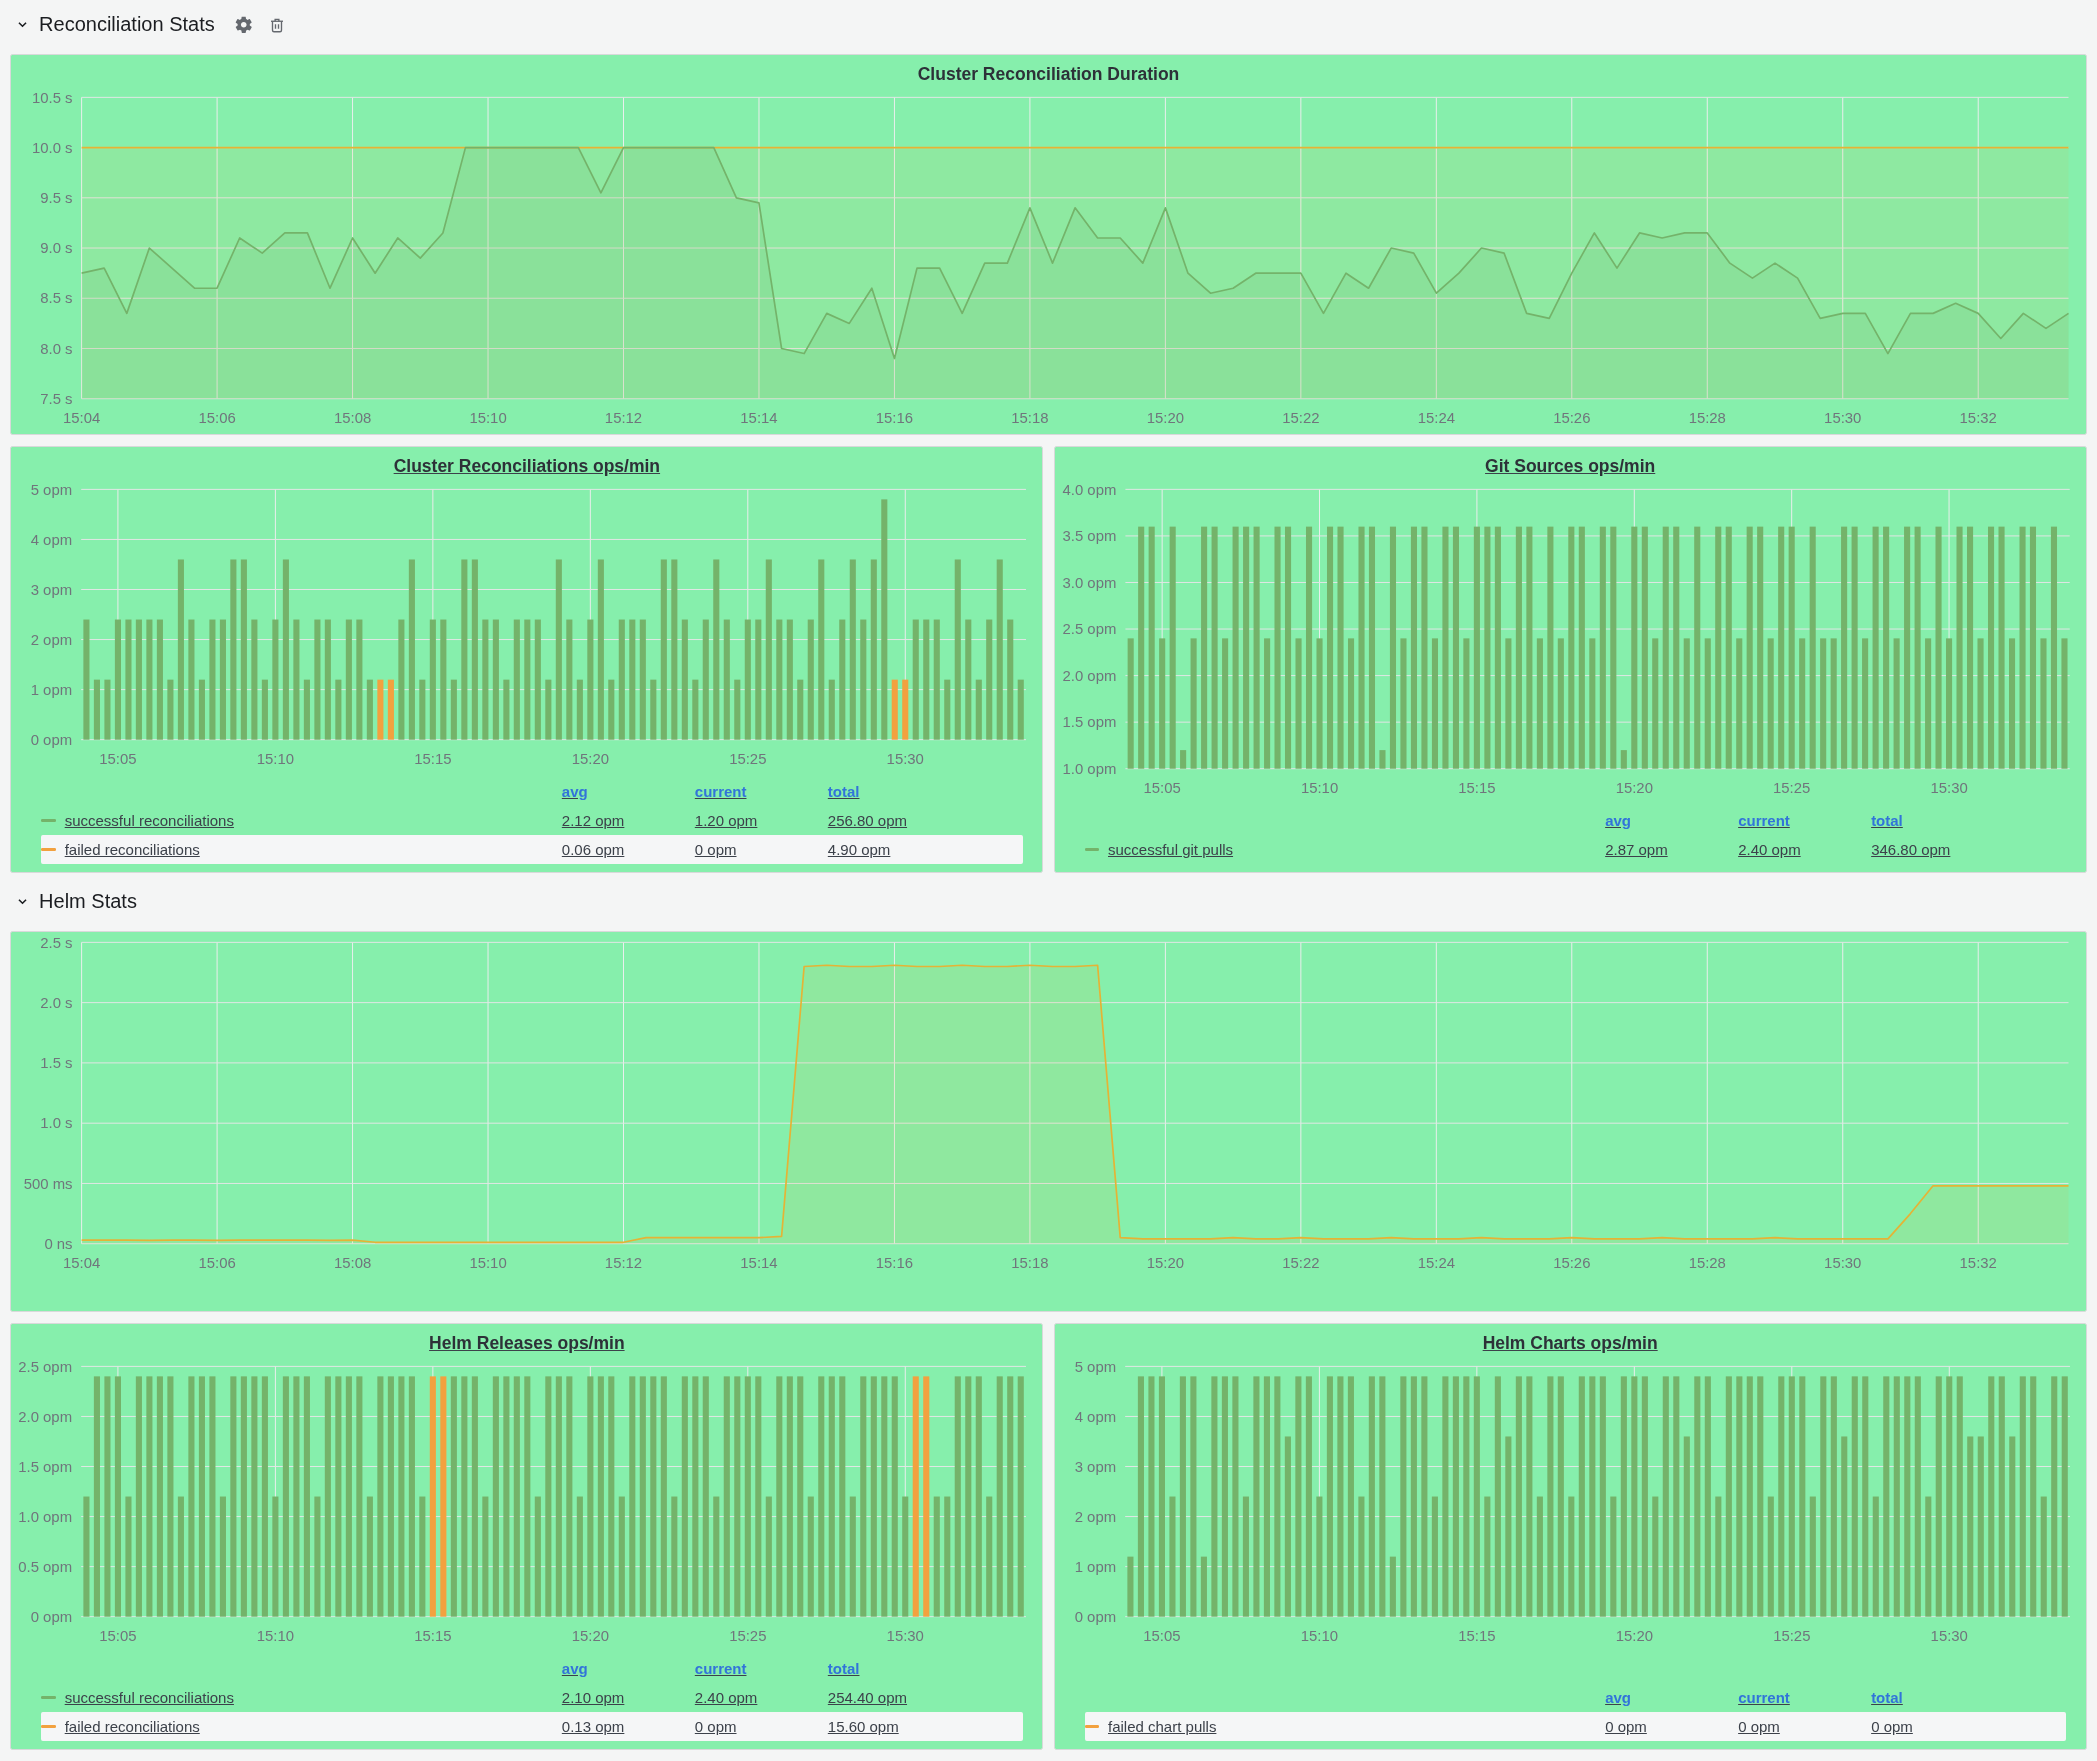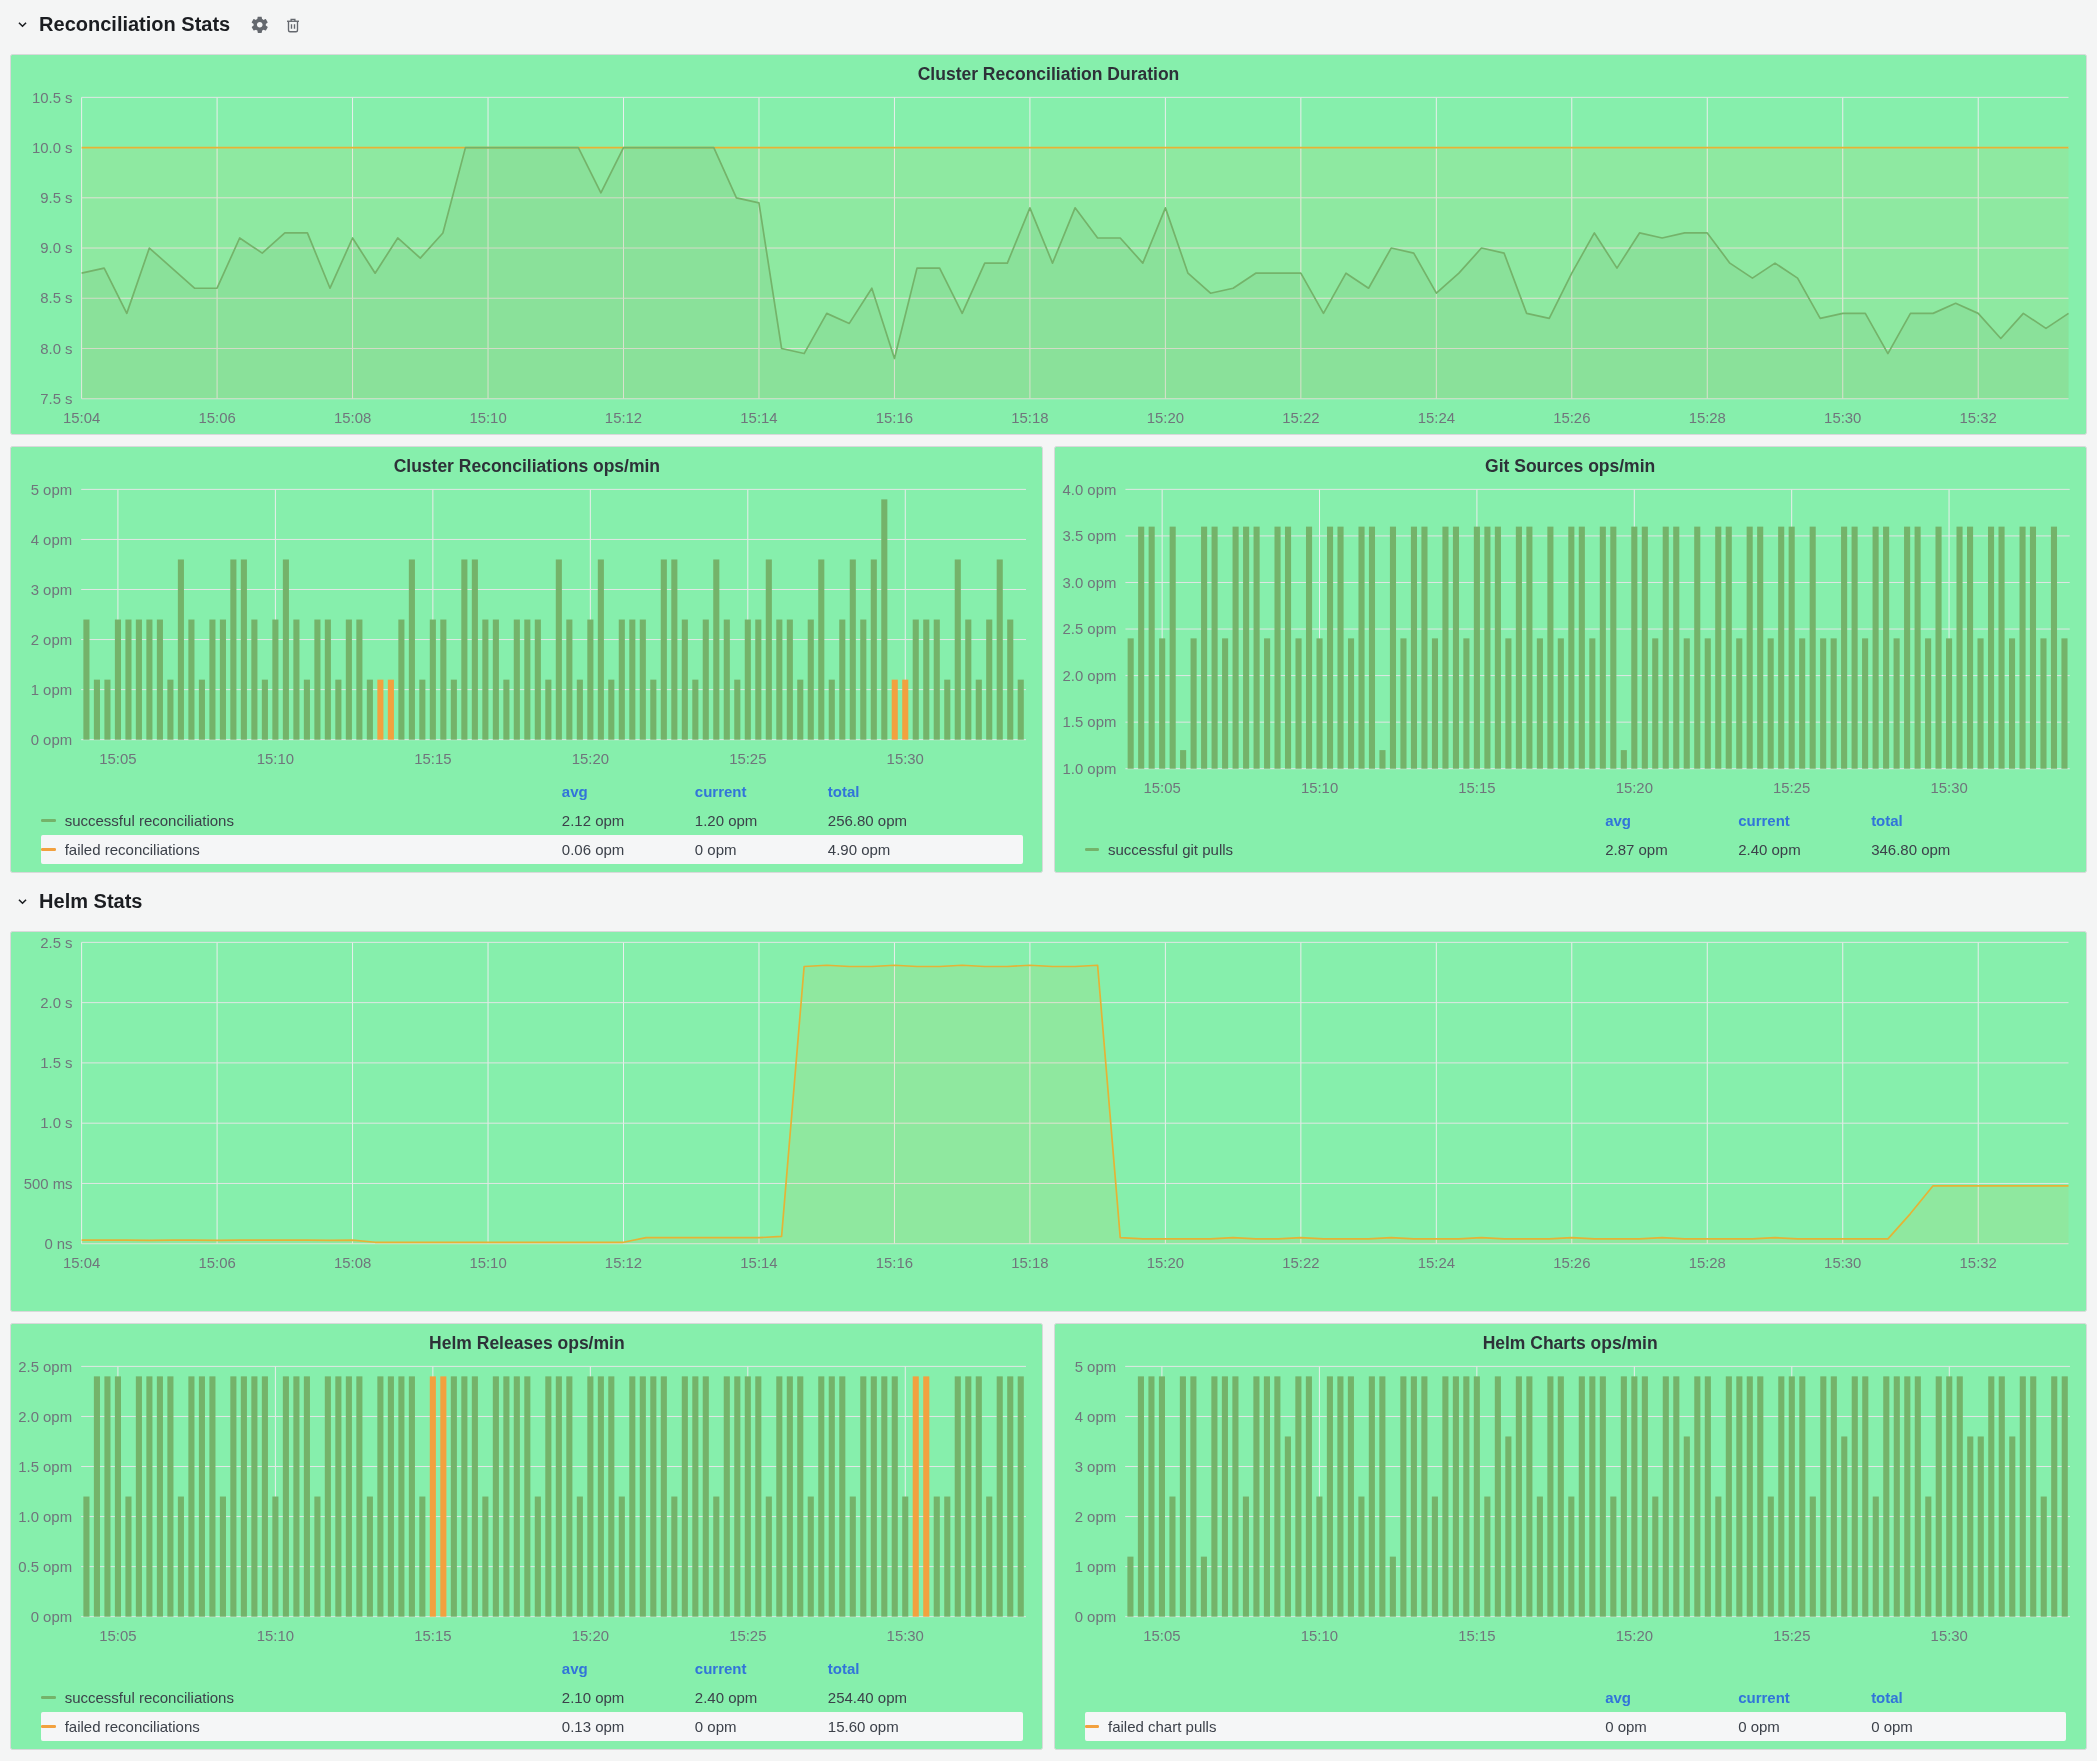--- a/index.html
+++ b/index.html
@@ -1,25 +1,25 @@
 <!DOCTYPE html>
 <html style="font-size:10.4px"><head>
 <meta charset="utf-8">
 <style>
   * { box-sizing: border-box; margin: 0; padding: 0; }
   html, body { width: 2097px; height: 1761px; overflow: hidden; }
   body { background: #f4f5f5; font-family: "Liberation Sans", sans-serif; color: #3c414a; }
   .wrap { padding: 6.5px 10.4px 10.4px; display: flex; flex-direction: column; gap: 11px; height: 100%; }
   .section-header { display: flex; align-items: center; gap: 7.8px; height: 36px; padding-left: 3.9px; }
-  .section-title { font-size: 20px; font-weight: 700; color: #1b1d21; cursor: pointer; }
+  .section-title { font-size: 20px; font-weight: 400; color: #1b1d21; cursor: pointer; }
   .section-icons { display: flex; align-items: center; gap: 14.3px; margin-left: 11.7px; }
   .icon { display: inline-flex; align-items: center; justify-content: center; color: #64686e; }
   .panel { background: #86efac; border: 0.6px solid #d8d9da; border-radius: 2.6px; display: flex; flex-direction: column; overflow: hidden; }
   .panel-tall { height: 381px; }
-  .panel-row { display: flex; gap: 10.4px; }
+  .panel-row { display: flex; gap: 10.4px; text-decoration: underline; }
   .panel-row .panel { flex: 1; height: 427px; }
   .panel-title { text-align: center; font-size: 17.5px; font-weight: 600; color: #2d3138; padding: 9px 0 2.6px; cursor: pointer; flex: 0 0 auto; }
   .chart { flex: 1 1 auto; min-height: 0; position: relative; }
   .chart svg { position: absolute; left: 0; top: 0; }
   .legend { flex: 0 0 auto; padding: 1.3px 19.5px 7.8px 30px; font-size: 15px; }
   .legend-row { display: flex; align-items: center; height: 29px; border-radius: 1.9px; }
   .legend-row.alt { background: #f5f6f7; }
   .legend-label { flex: 1; display: flex; align-items: center; gap: 9px; cursor: pointer; }
   .swatch { display: inline-block; width: 14.3px; height: 2.6px; border-radius: 1.3px; }
   .series-name { color: #3c414a; }

